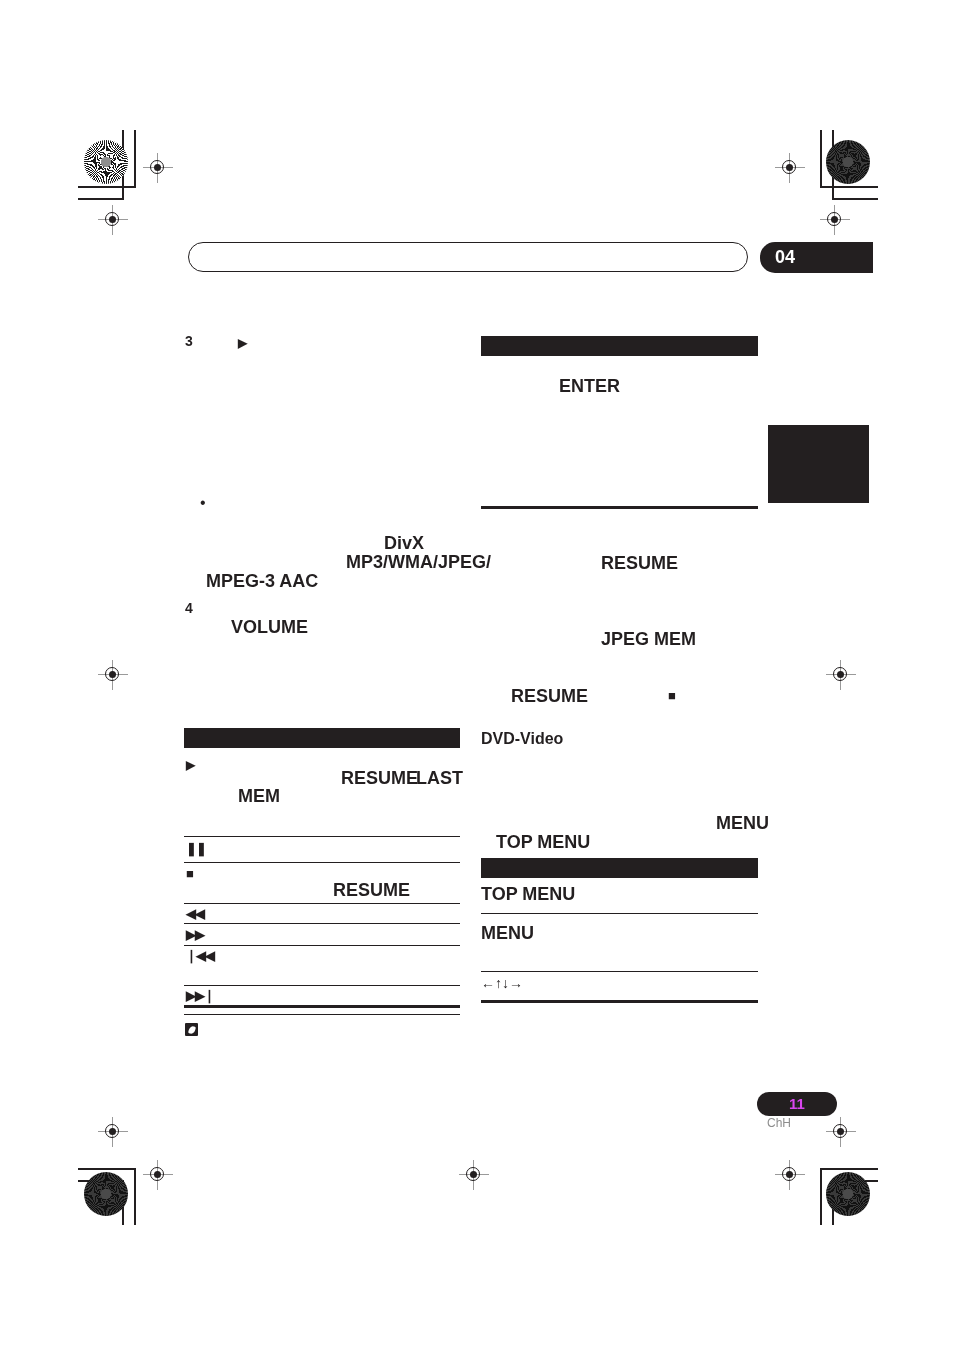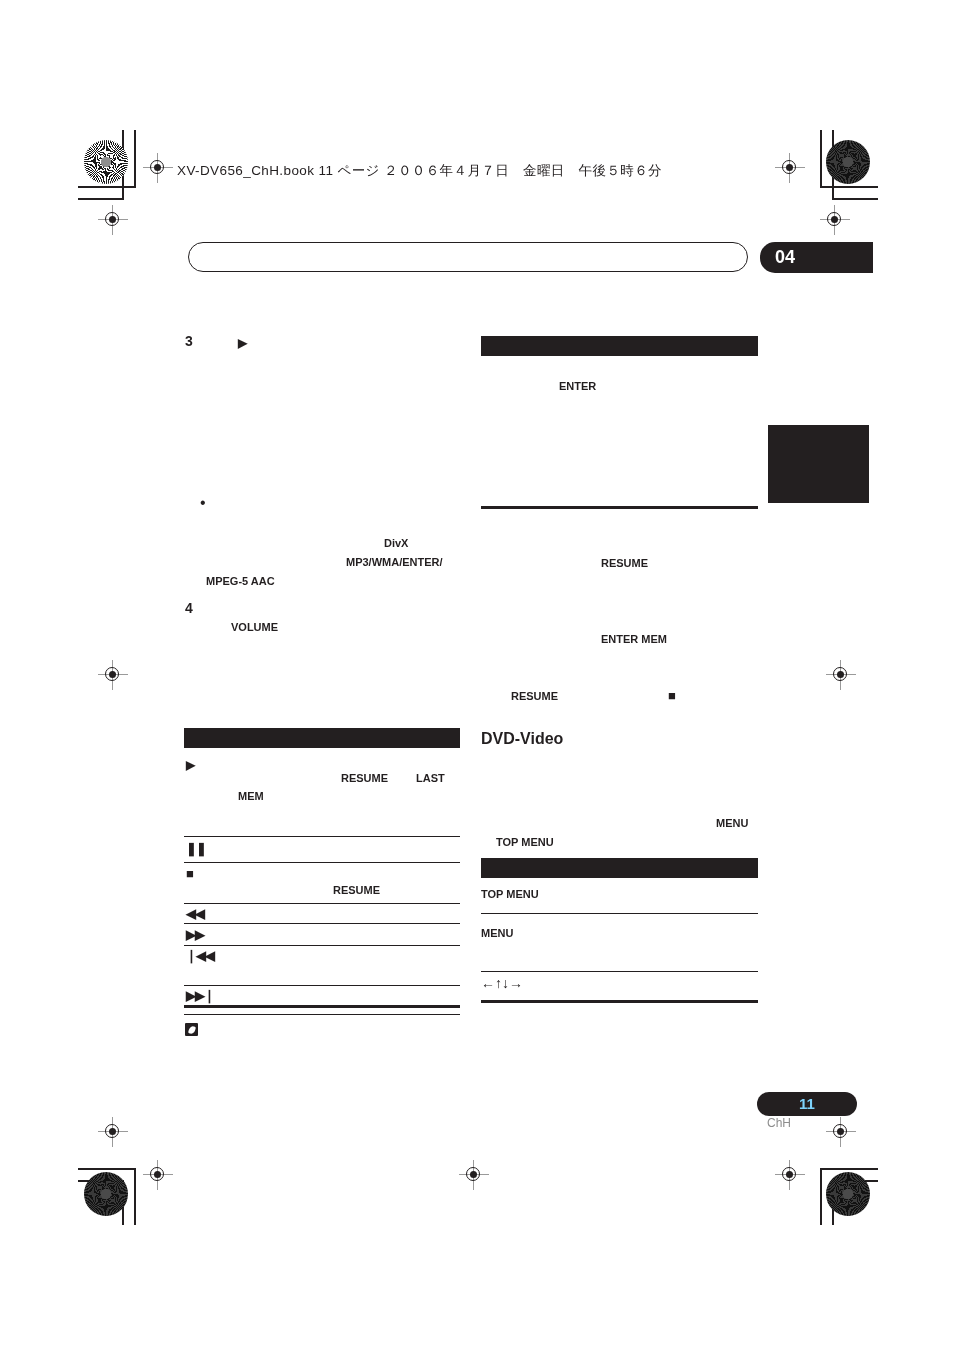--- a/index.html
+++ b/index.html
@@ -127,21 +127,21 @@
     left: 768px;
     top: 425px;
     width: 101px;
     height: 78px;
     background: #231f20;
   }
 
   
   .blk {
     position: absolute;
-    font-size: 11px;
+    font-size: 18px;
     line-height: 20px;
   }
   .b { font-weight: bold; }
 
   .step-num {
     position: absolute;
     font-size: 14px;
     font-weight: bold;
   }
 
@@ -193,25 +193,25 @@
     background: #ffffff;
     border-radius: 60% 20% 60% 20%;
     transform: rotate(18deg);
   }
 
   
   .page-badge {
     position: absolute;
     left: 757px;
     top: 1092px;
-    width: 100px;
+    width: 80px;
     height: 24px;
     background: #231f20;
     border-radius: 12px;
-    color: #7dd3fc;
+    color: #d946ef;
     font-size: 15px;
     font-weight: bold;
     line-height: 24px;
     text-align: center;
   }
   .page-lang {
     position: absolute;
     left: 761px;
     top: 1116px;
     width: 36px;
@@ -310,36 +310,35 @@
       <span class="ring"></span>
       <span class="dot"></span>
   </div>
   <div class="reg-target" style="left:459px; top:1160px;">
     <span class="hbar"></span>
       <span class="vbar"></span>
       <span class="ring"></span>
       <span class="dot"></span>
   </div>
 
-  <div class="filestamp">XV-DV656_ChH.book  11 ページ  ２００６年４月７日　金曜日　午後５時６分</div>
 
   <div class="header-pill">
     <span class="title"></span>
   </div>
   <div class="chapter-badge">04</div>
   <div class="thumb-tab"></div>
 
   <div class="step-num" style="left:185px; top:333px;">3</div>
   <div class="blk b" style="left:238px; top:333px; font-size:12px;">▶</div>
 
   <div class="bullet" style="left:200px; top:495px;">•</div>
 
   <div class="blk b" style="left:384px; top:533px;">DivX</div>
-  <div class="blk b" style="left:346px; top:552px;">MP3/WMA/ENTER/</div>
-  <div class="blk b" style="left:206px; top:571px;">MPEG-5 AAC</div>
+  <div class="blk b" style="left:346px; top:552px;">MP3/WMA/JPEG/</div>
+  <div class="blk b" style="left:206px; top:571px;">MPEG-3 AAC</div>
 
   <div class="step-num" style="left:185px; top:600px;">4</div>
   <div class="blk b" style="left:231px; top:617px;">VOLUME</div>
 
   <div class="barhead" style="left:184px; top:728px; width:276px;">
     
   </div>
 
   <div class="blk b" style="left:186px; top:755px; font-size:12px;">▶</div>
   <div class="blk b" style="left:341px; top:768px;">RESUME</div>
@@ -373,21 +372,21 @@
   </div>
 
   <div class="barhead" style="left:481px; top:336px; width:277px;">
     
   </div>
   <div class="blk b" style="left:559px; top:376px;">ENTER</div>
 
   <div class="rule thick" style="left:481px; top:506px; width:277px;"></div>
 
   <div class="blk b" style="left:601px; top:553px;">RESUME</div>
-  <div class="blk b" style="left:601px; top:629px;">ENTER MEM</div>
+  <div class="blk b" style="left:601px; top:629px;">JPEG MEM</div>
   <div class="blk b" style="left:511px; top:686px;">RESUME</div>
   <div class="glyph" style="left:668px; top:688px;">■</div>
 
   <div class="blk b" style="left:481px; top:729px; font-size:16px;">DVD-Video</div>
 
   <div class="blk b" style="left:716px; top:813px;">MENU</div>
   <div class="blk b" style="left:496px; top:832px;">TOP MENU</div>
 
   <div class="barhead" style="left:481px; top:858px; width:277px;">
     

